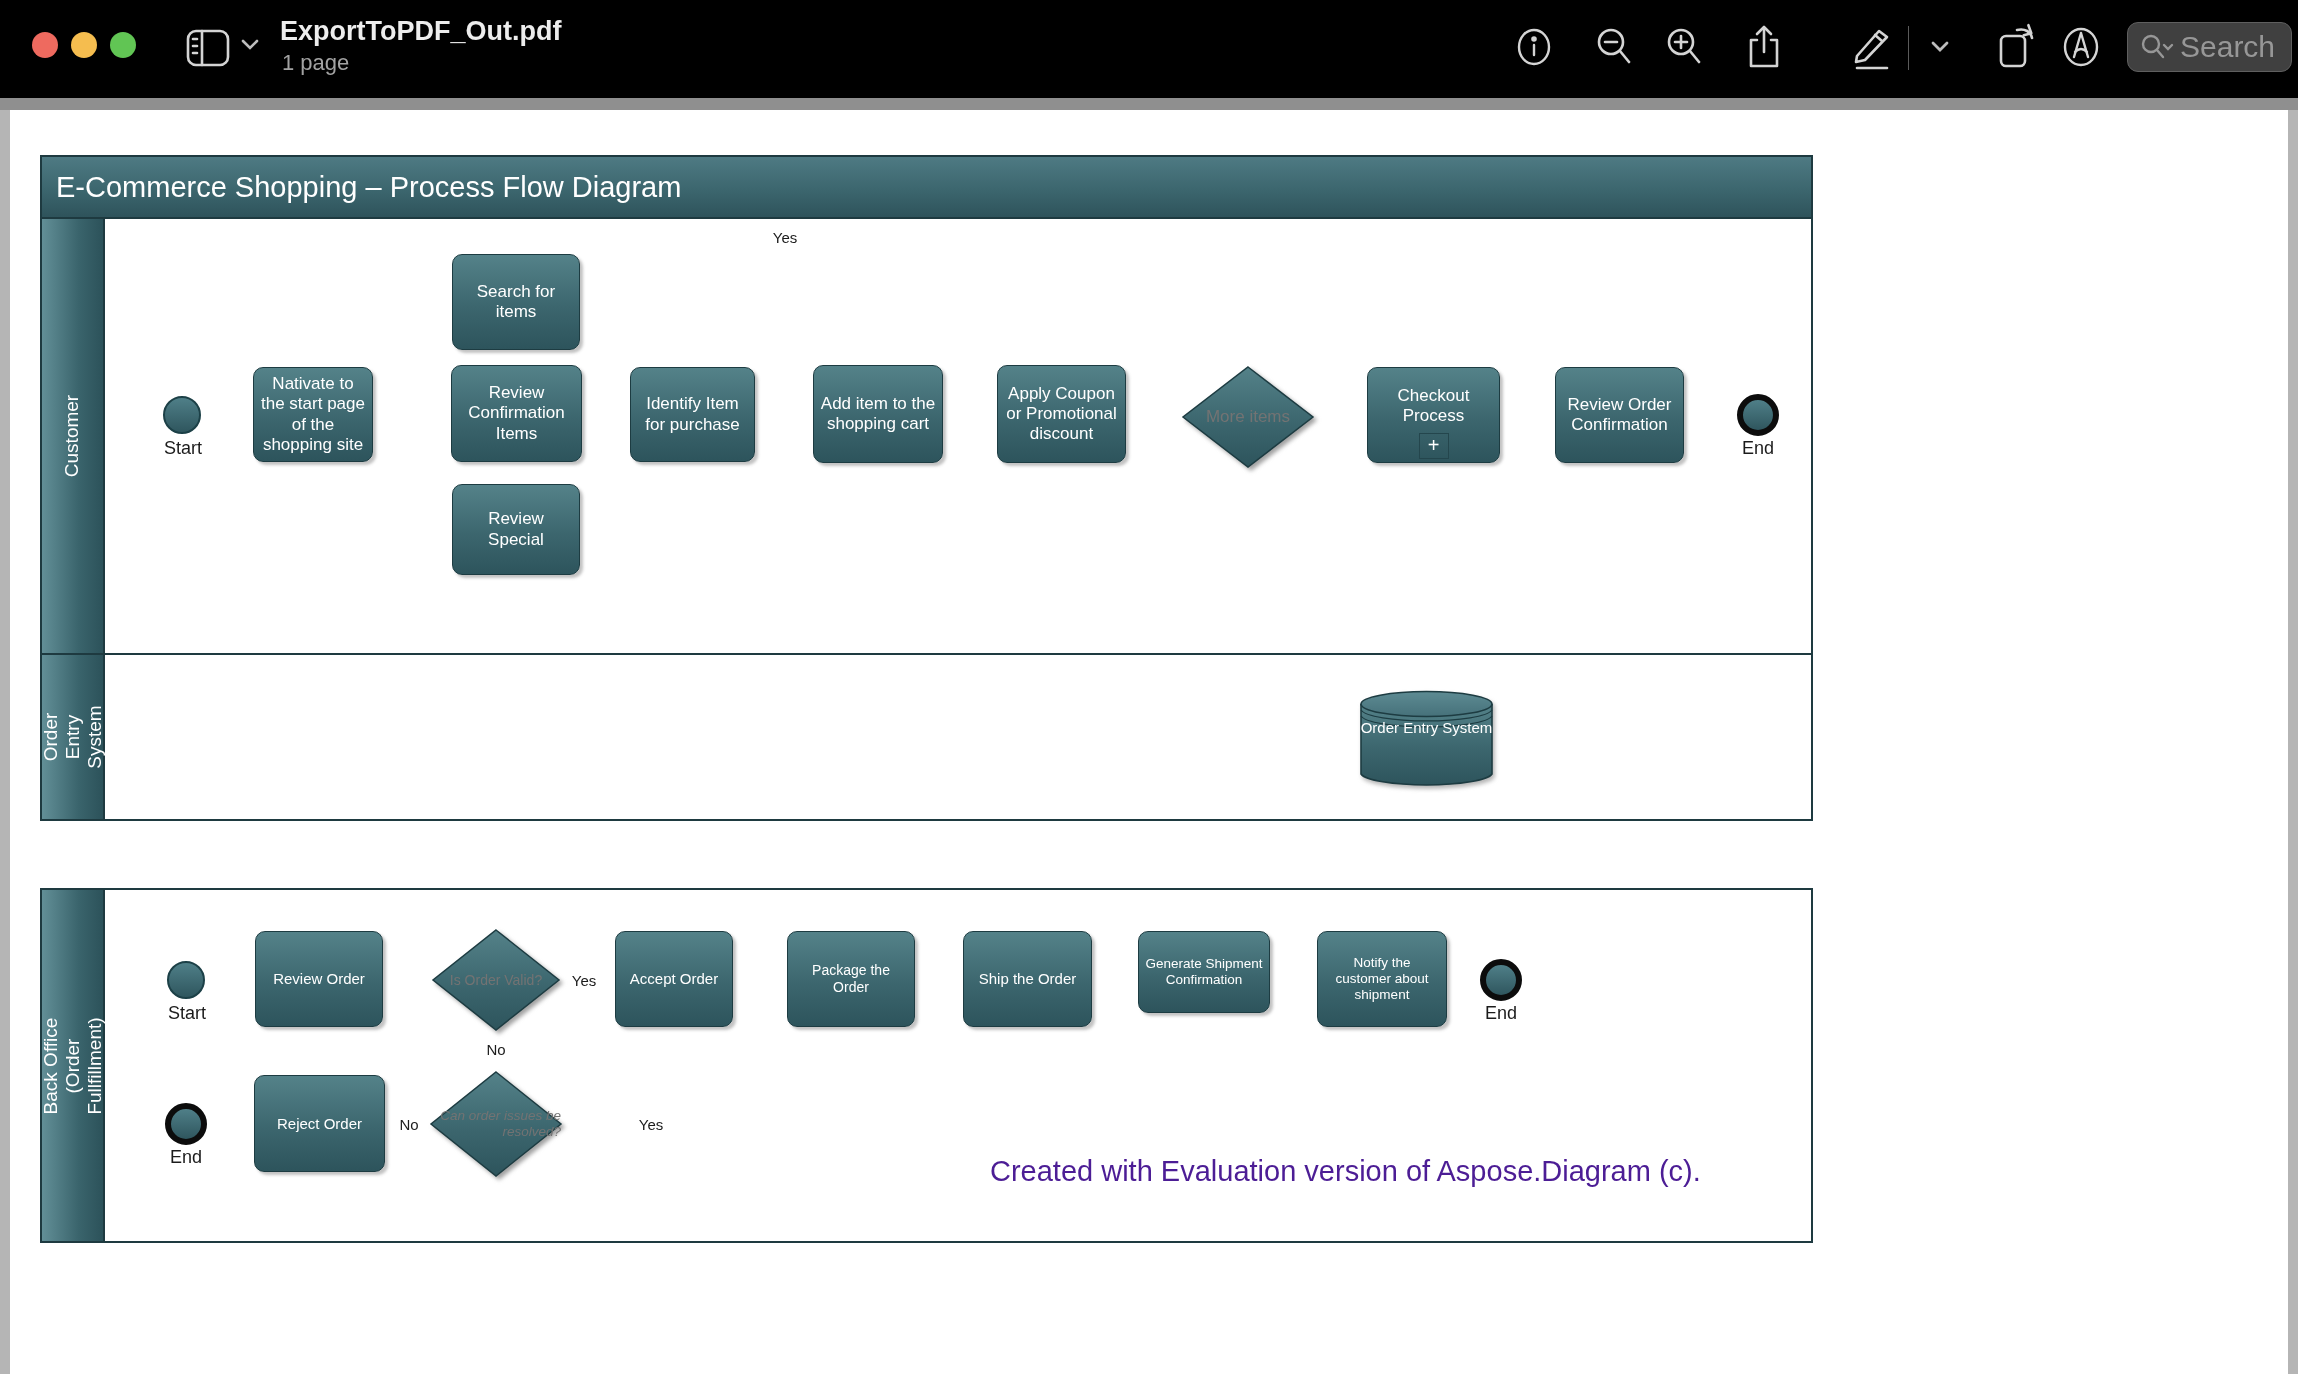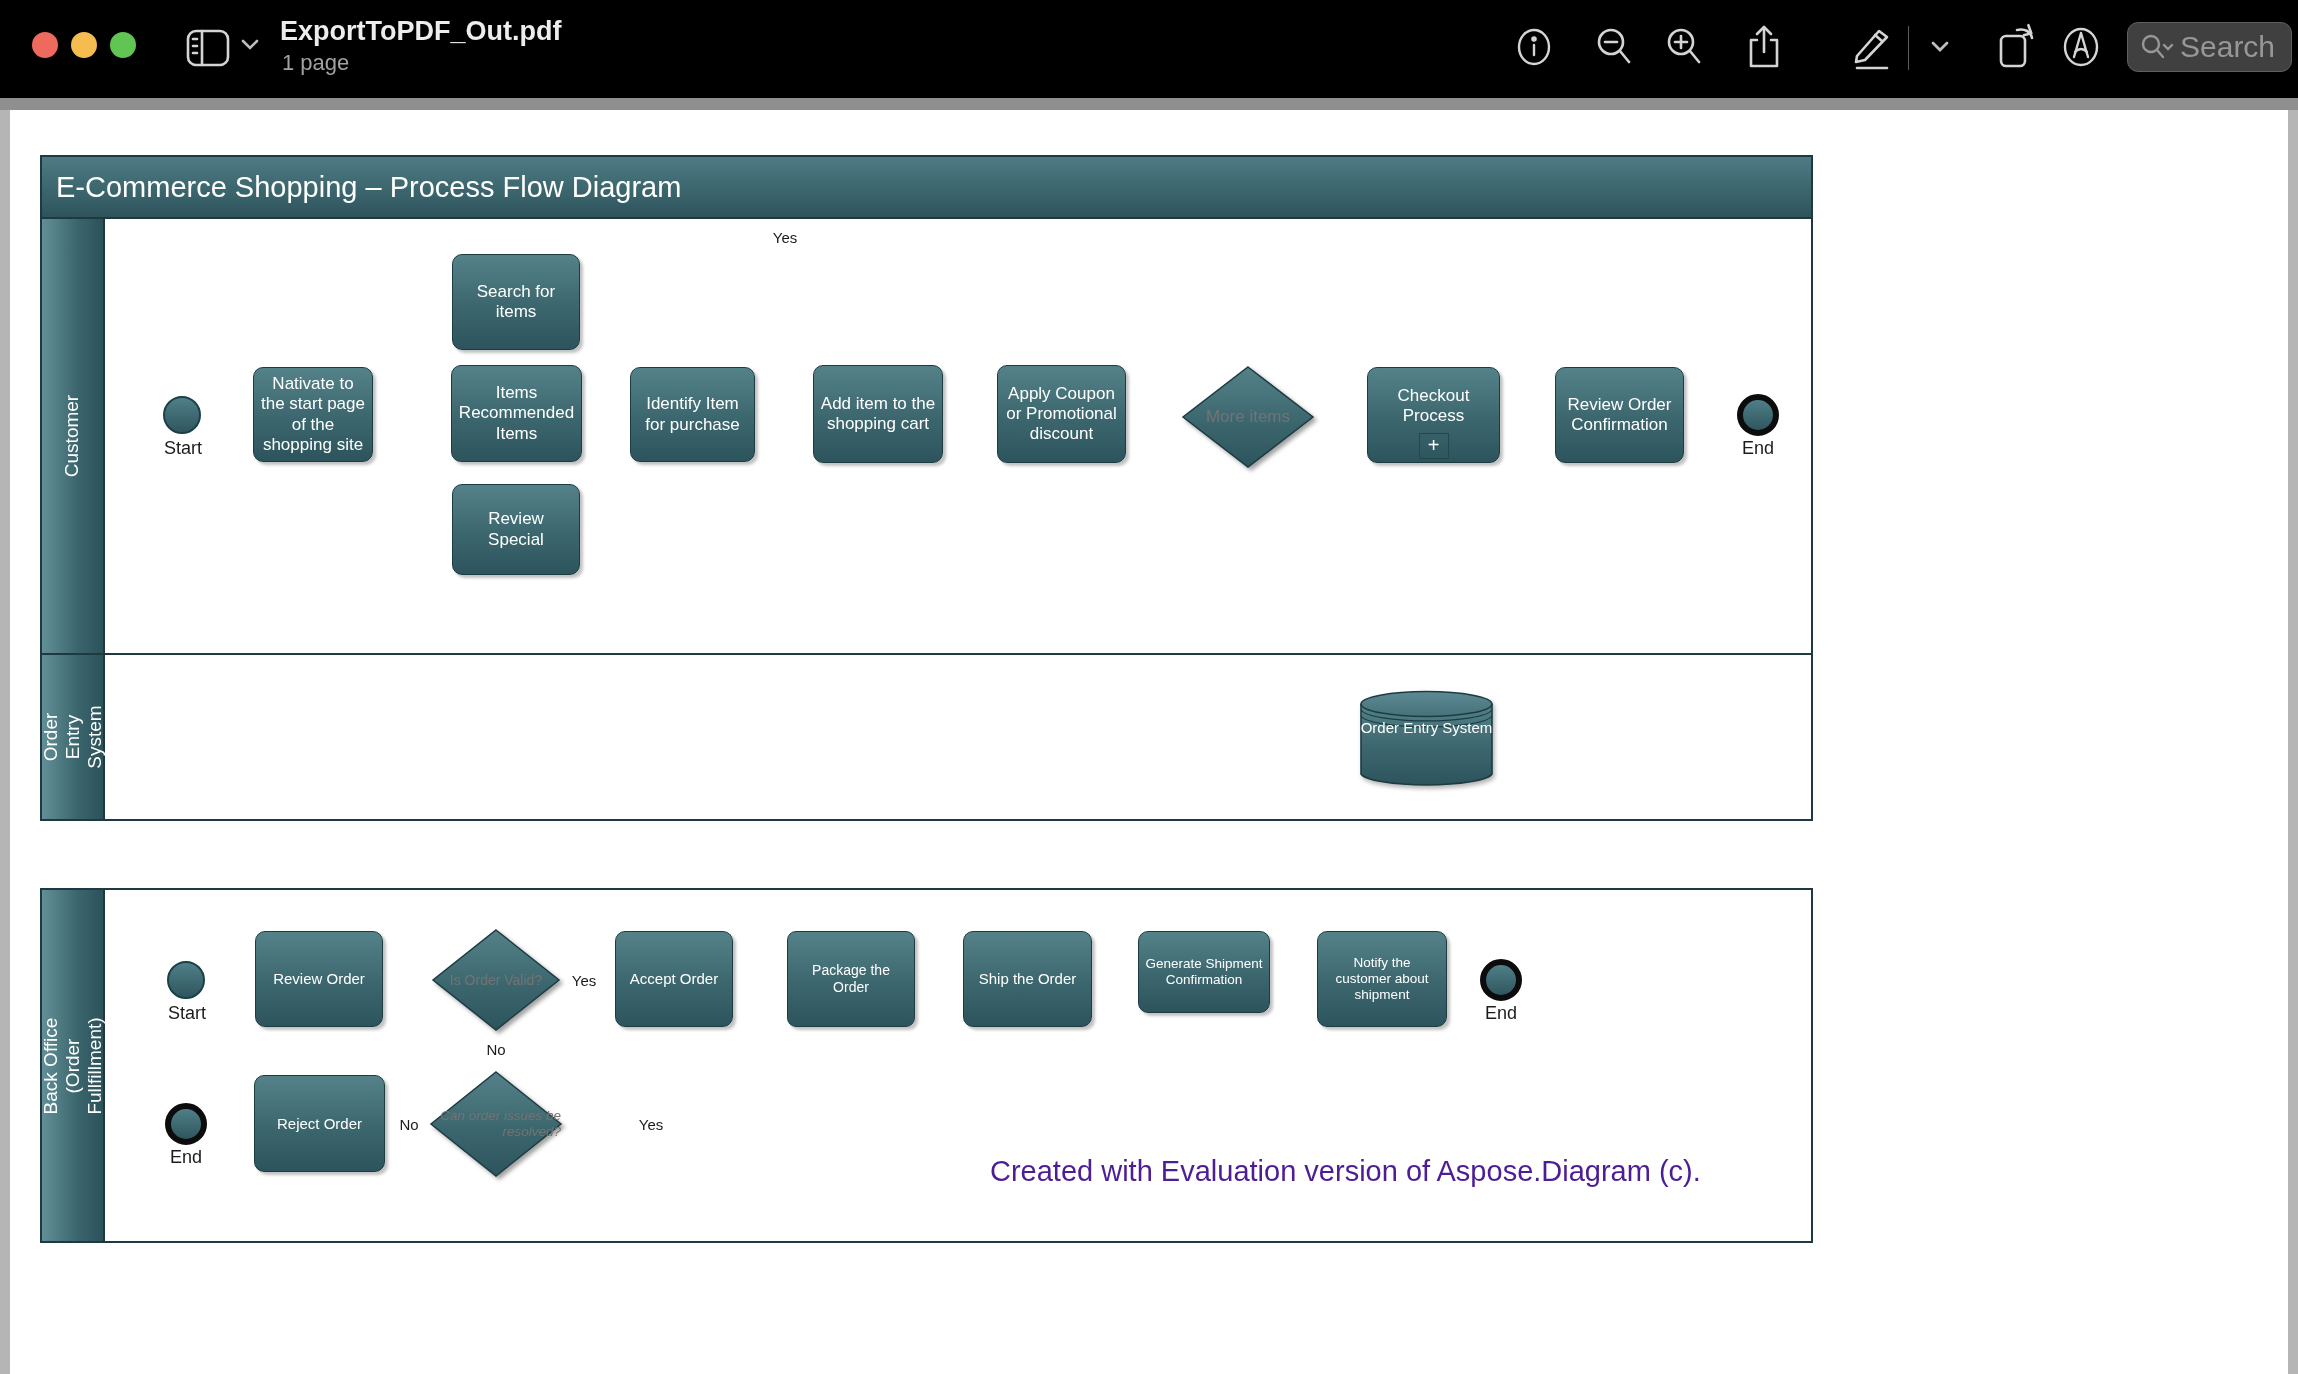--- a/index.html
+++ b/index.html
@@ -223,21 +223,21 @@
   <div class="evt start" style="left:163px; top:396px;"></div>
   <div class="evt-label" style="left:155px; top:438px; width:56px;">Start</div>
 
   <div class="task f17" style="left:253px; top:367px; width:120px; height:95px;">
     <span>Nativate to the start page of the shopping site</span>
   </div>
   <div class="task f17" style="left:452px; top:254px; width:128px; height:96px;">
     <span>Search for items</span>
   </div>
   <div class="task f17" style="left:451px; top:365px; width:131px; height:97px;">
-    <span>Items Recommended Items</span>
+    <span>Review Confirmation Items</span>
   </div>
   <div class="task f17" style="left:452px; top:484px; width:128px; height:91px;">
     <span>Review Special</span>
   </div>
   <div class="task f17" style="left:630px; top:367px; width:125px; height:95px;">
     <span>Identify Item for purchase</span>
   </div>
   <div class="task f17" style="left:813px; top:365px; width:130px; height:98px;">
     <span>Add item to the shopping cart</span>
   </div>
@@ -290,21 +290,21 @@
   <div class="diamond" style="left:433px; top:930px; width:126px; height:100px;">
     <svg viewBox="0 0 126 100" preserveAspectRatio="none">
         <polygon points="63,0 126,50 63,100 0,50" fill="url(#tealGrad)" stroke="#1d3c42" stroke-width="1.5"></polygon>
       </svg>
     <span class="dtext f14">Is Order Valid?</span>
   </div>
 
   <div class="task f15" style="left:615px; top:931px; width:118px; height:96px;">
     <span>Accept Order</span>
   </div>
-  <div class="task f14" style="left:787px; top:931px; width:128px; height:96px;border-radius:9px;">
+  <div class="task f14" style="left:787px; top:931px; width:128px; height:96px;">
     <span>Package the Order</span>
   </div>
   <div class="task f15" style="left:963px; top:931px; width:129px; height:96px;">
     <span>Ship the Order</span>
   </div>
   <div class="task f13" style="left:1138px; top:931px; width:132px; height:82px;">
     <span>Generate Shipment Confirmation</span>
   </div>
   <div class="task f13" style="left:1317px; top:931px; width:130px; height:96px;">
     <span>Notify the customer about shipment</span>

